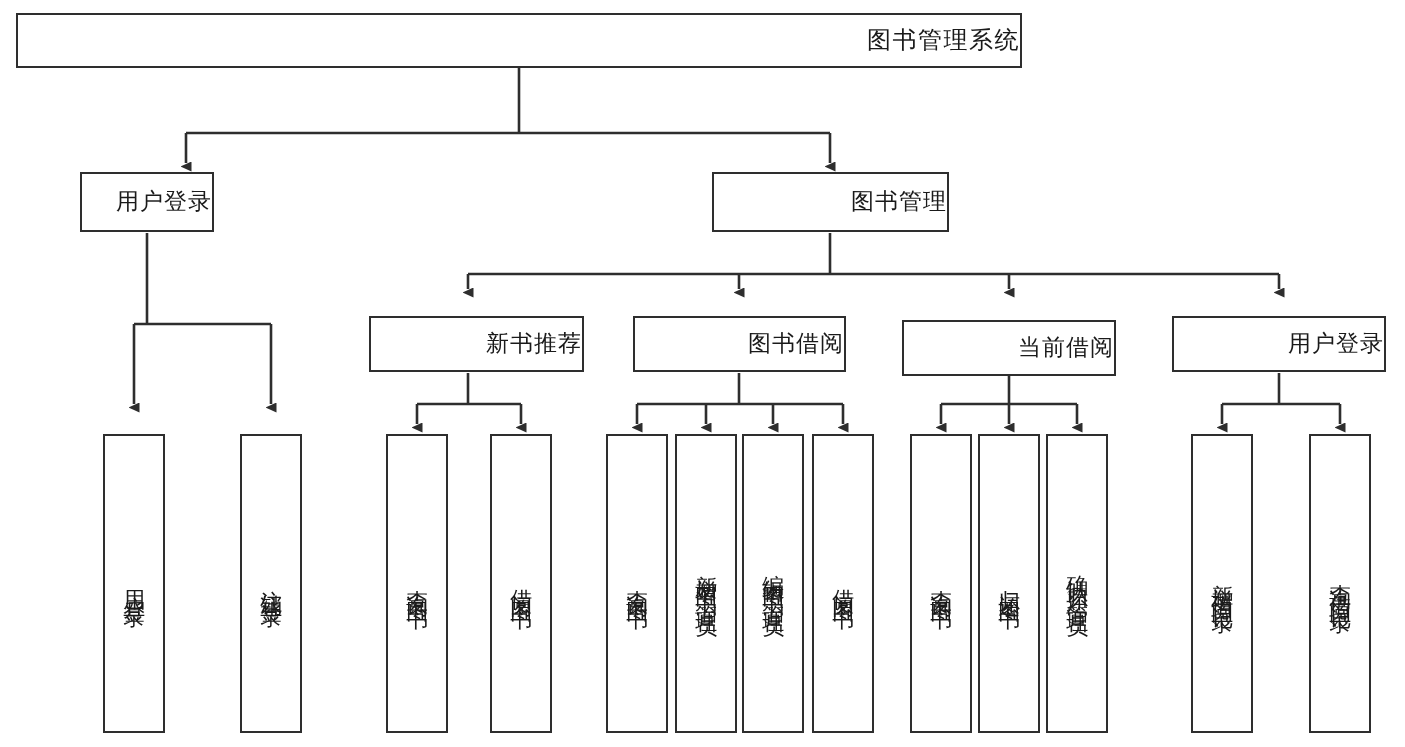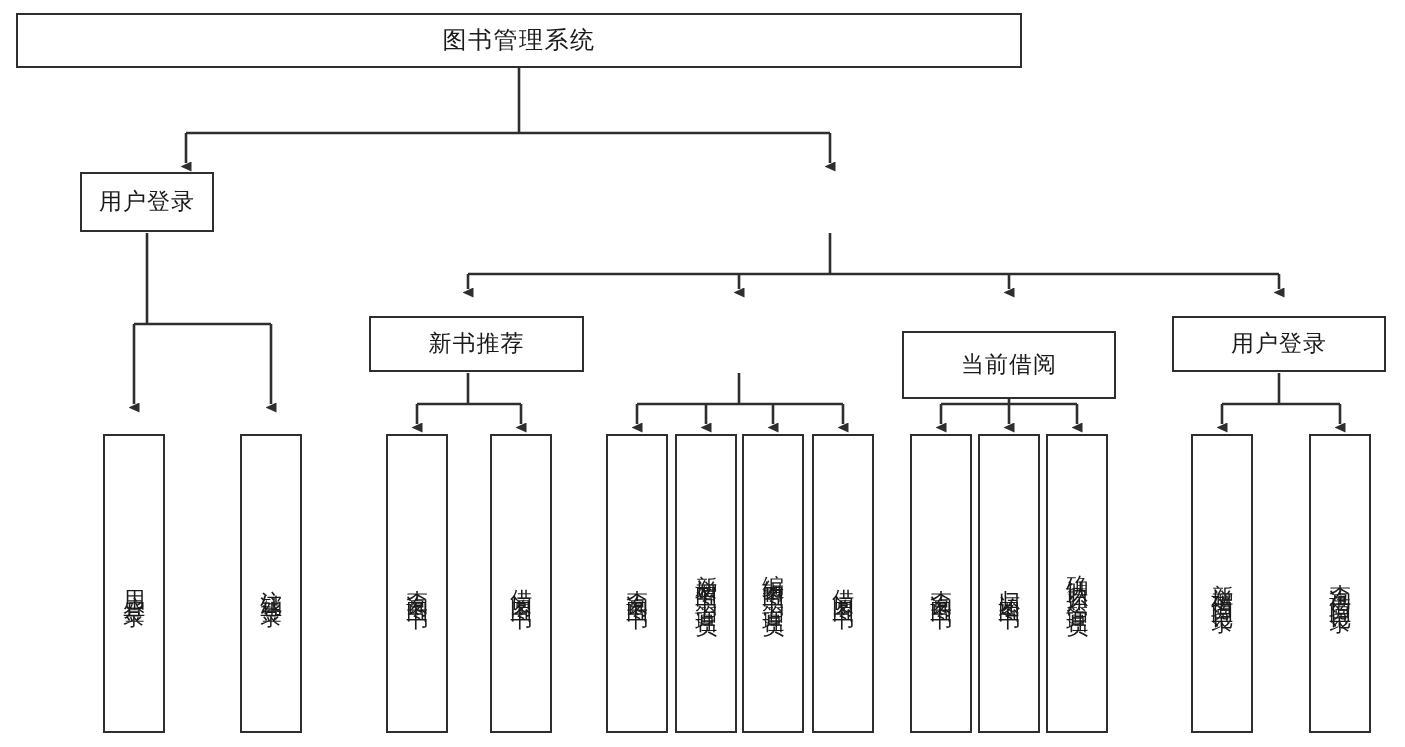--- a/index.html
+++ b/index.html
@@ -26,21 +26,21 @@
     height: 747px;
     pointer-events: none;
   }
   .node {
     position: absolute;
     box-sizing: border-box;
     background: #ffffff;
     border: 2px solid #2e2e2e;
     display: flex;
     align-items: center;
-    justify-content: center;
+    justify-content: flex-end;
     color: #1a1a1a;
   }
   .node-label {
     display: block;
     text-align: center;
     line-height: 1.18;
     white-space: nowrap;
   }
   
   .node.horiz .node-label {
@@ -145,27 +145,33 @@
   </svg>
 
   <div class="node horiz root" style="left:16px; top:13px; width:1006px; height:55px;">
     <span class="node-label">图书管理系统</span>
   </div>
 
   <div class="node horiz" style="left:80px; top:172px; width:134px; height:60px;">
     <span class="node-label">用户登录</span>
   </div>
 
+  <div class="node horiz" style="left:712px; top:172px; width:237px; height:60px;">
+    <span class="node-label">图书管理</span>
+  </div>
 
   <div class="node horiz" style="left:361px; top:316px; width:215px; height:56px;margin-left:8px;">
     <span class="node-label">新书推荐</span>
   </div>
 
-
-  <div class="node horiz" style="left:902px; top:331px; width:214px; height:68px;">
+  <div class="node horiz" style="left:633px; top:316px; width:213px; height:56px;">
+    <span class="node-label">图书借阅</span>
+  </div>
+
+  <div class="node horiz" style="left:902px; top:320px; width:214px; height:56px;">
     <span class="node-label">当前借阅</span>
   </div>
 
   <div class="node horiz" style="left:1172px; top:316px; width:214px; height:56px;">
     <span class="node-label">用户登录</span>
   </div>
 
   <div class="node vert" style="left:103px; top:434px; width:62px; height:299px;">
     <span class="node-label">用户登录</span>
   </div>

